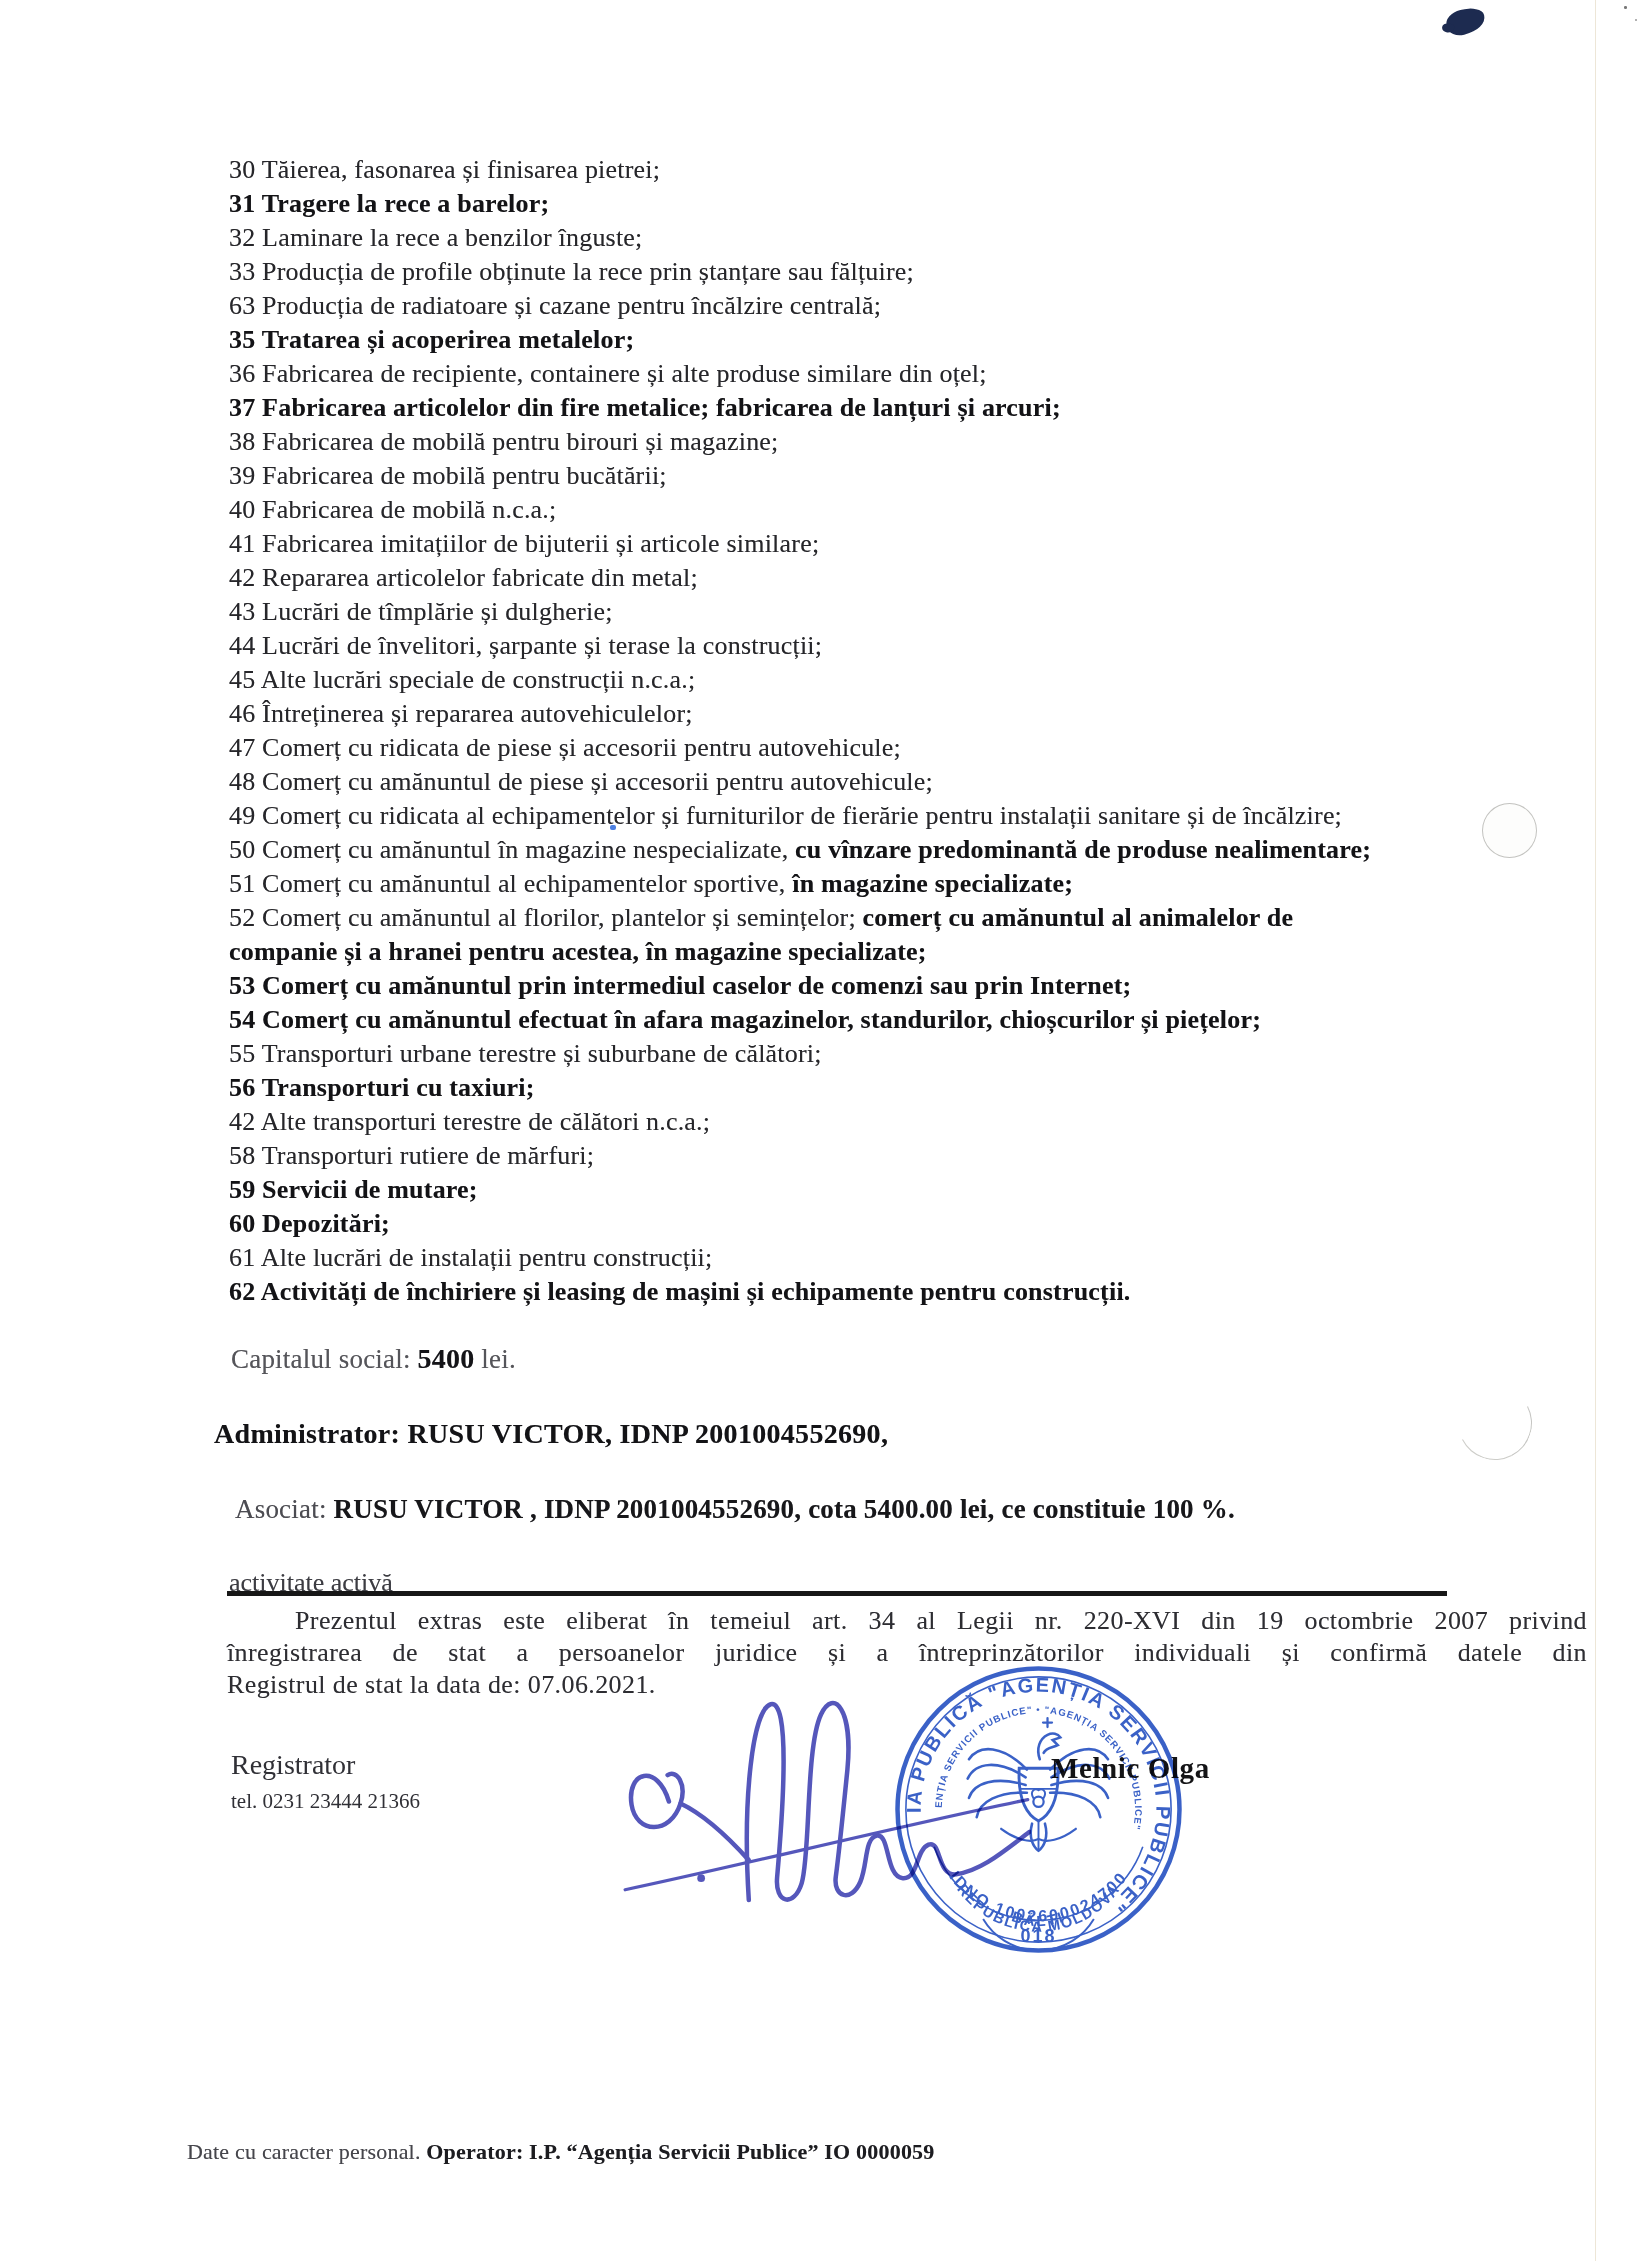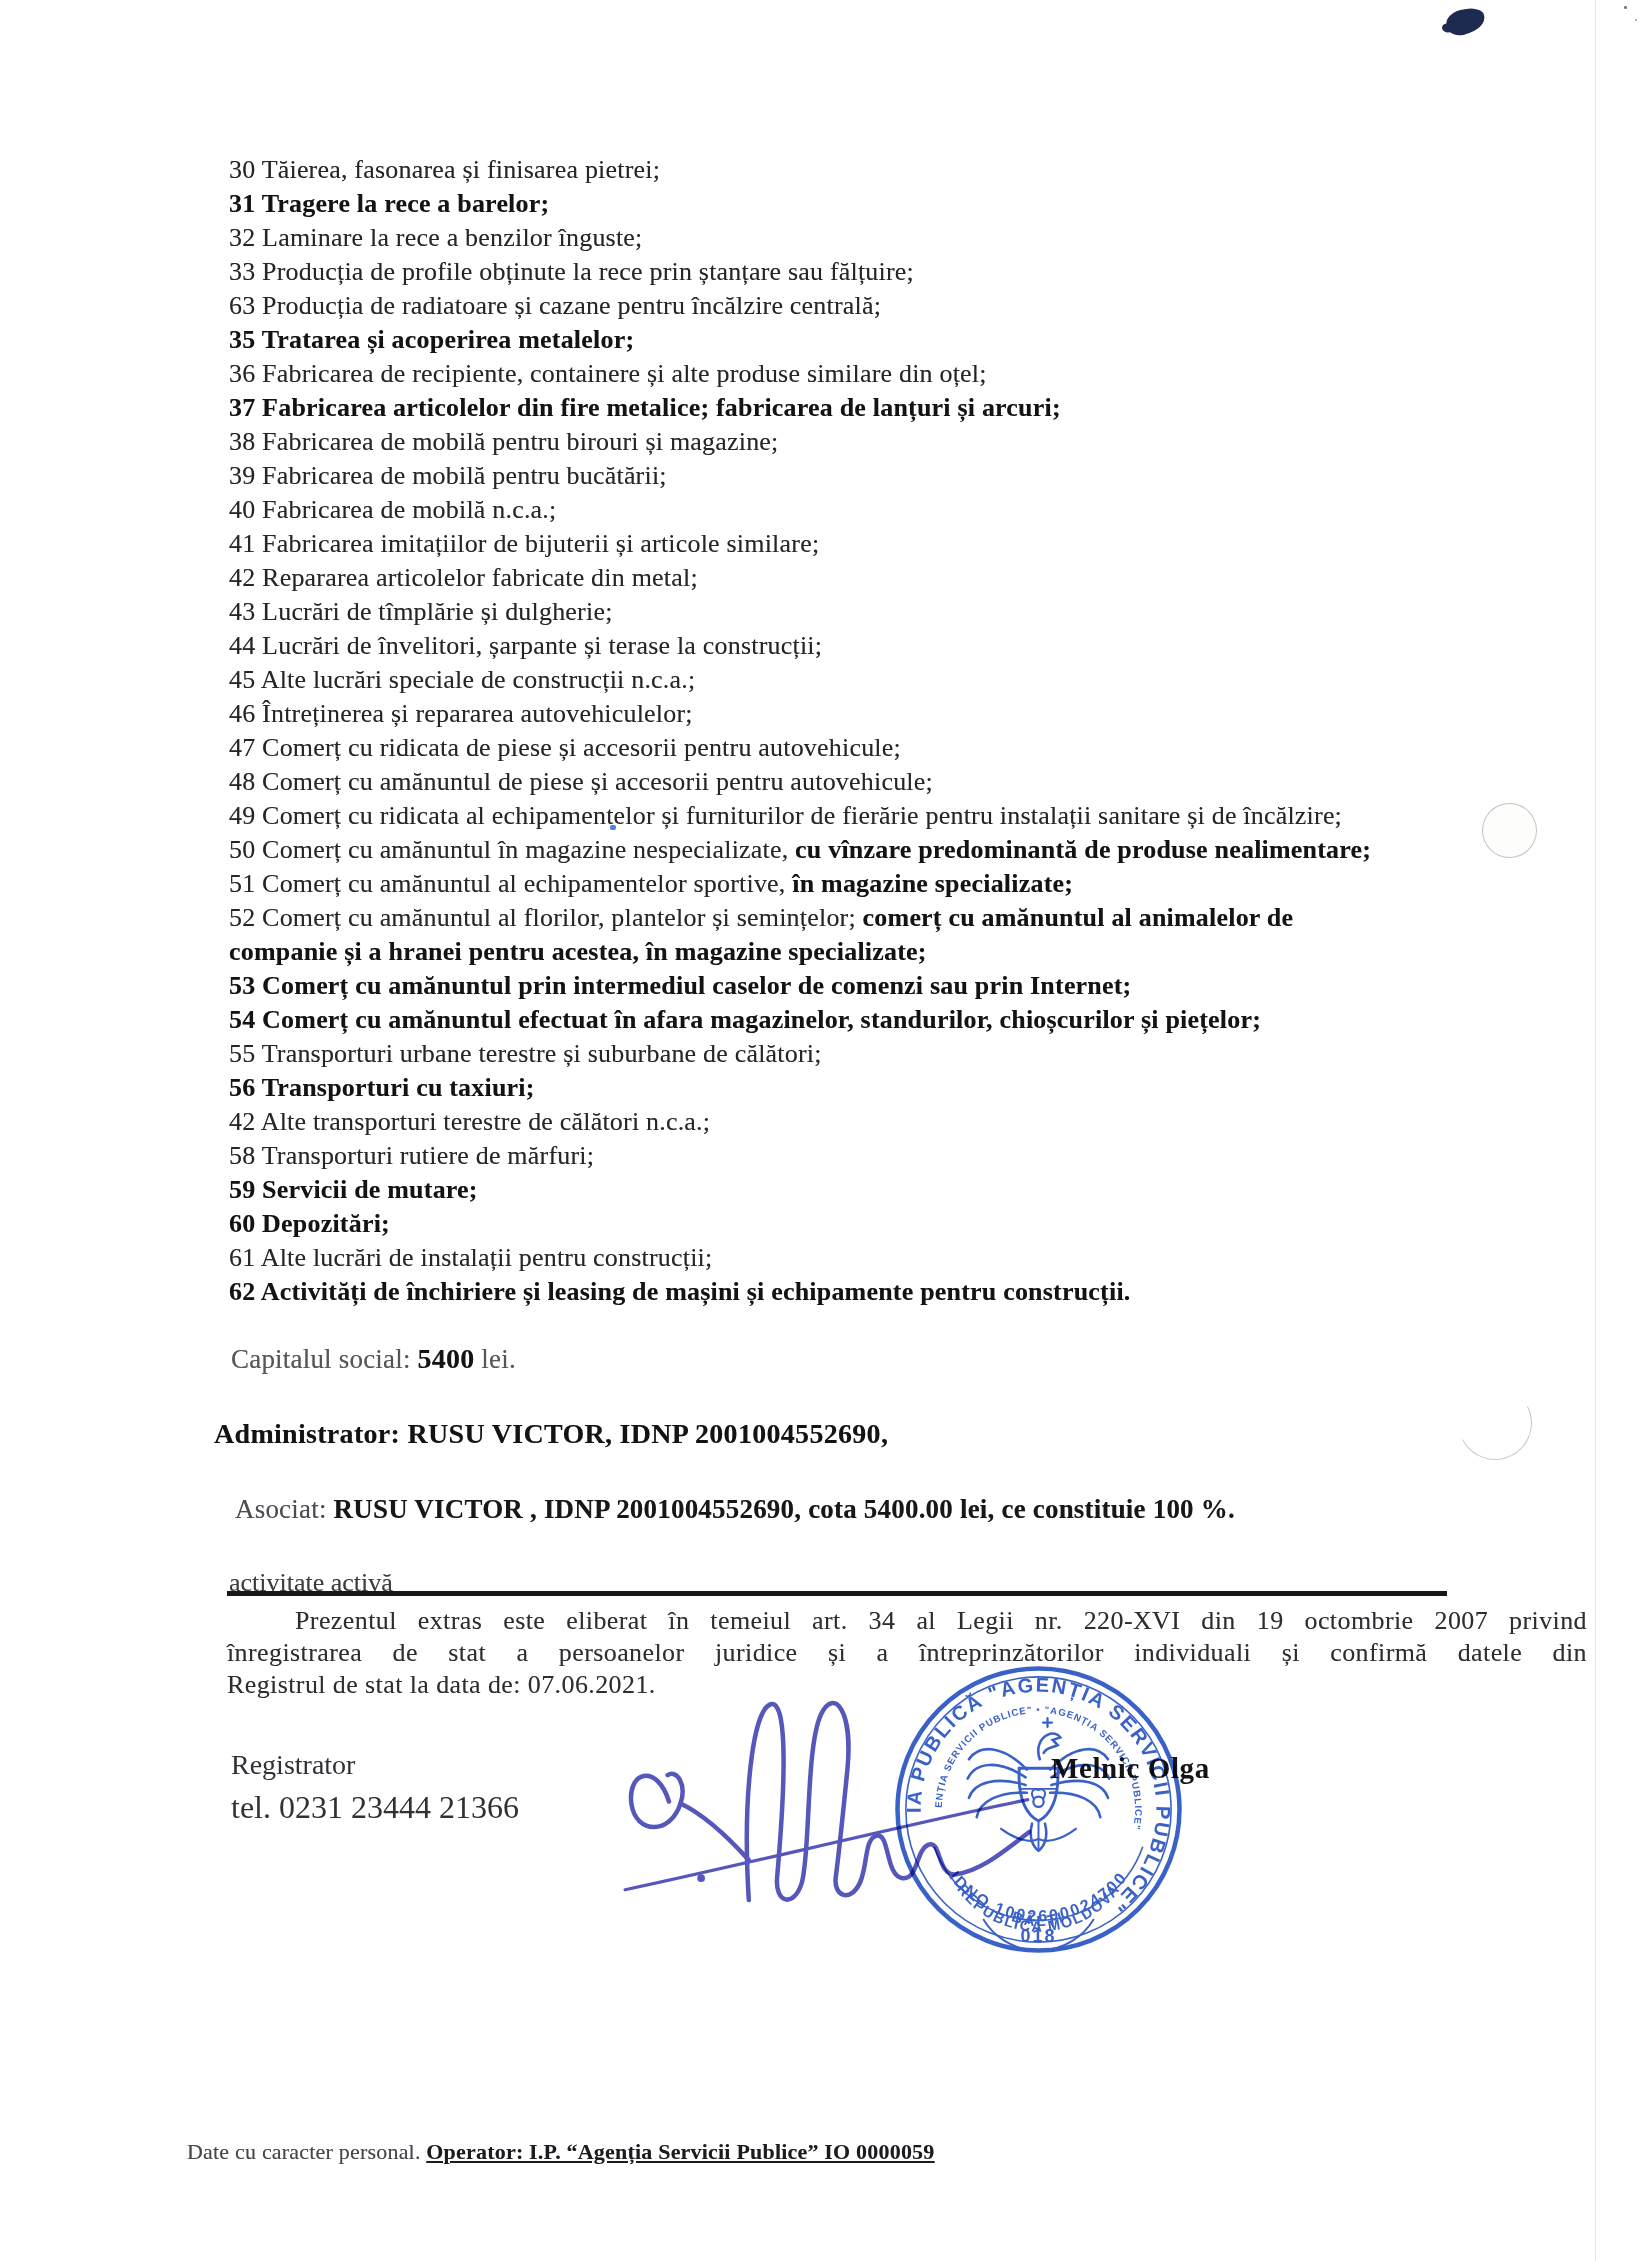--- a/index.html
+++ b/index.html
@@ -25,33 +25,33 @@
   .activitate{position:absolute;left:229px;top:1568px;font-size:26px;color:#3c3c42;z-index:2;
               text-shadow:0 0 0.6px rgba(40,40,45,.3);}
   .hr{position:absolute;left:227px;top:1591px;width:1220px;height:4.5px;background:#171717;z-index:2;}
   
   .para{position:absolute;left:227px;top:1605px;width:1360px;z-index:2;}
   .prow{height:32px;line-height:32px;font-size:26px;letter-spacing:0.4px;color:#2d2d32;
         text-shadow:0 0 0.6px rgba(45,45,50,.3);}
   .para .prow:nth-child(1){text-indent:68px;text-align-last:justify;}
   .para .prow:nth-child(2){text-align-last:justify;}
   .registrator{position:absolute;left:231px;top:1749px;font-size:28px;color:#303036;z-index:2;}
-  .tel{position:absolute;left:231px;top:1789px;font-size:32px;color:#303036;z-index:2;}
+  .tel{position:absolute;left:231px;top:1789px;font-size:21px;color:#303036;z-index:2;}
   .melnic{position:absolute;left:1051px;top:1752px;font-size:29px;font-weight:bold;color:#141416;
           letter-spacing:0.6px;z-index:3;}
   
   .stamp{position:absolute;left:893px;top:1664px;width:291px;height:291px;z-index:4;
          mix-blend-mode:multiply;opacity:.93;}
   .signature{position:absolute;left:580px;top:1663px;width:451px;height:277px;z-index:5;
          mix-blend-mode:multiply;opacity:.88;}
   
   .footer{position:absolute;left:187px;top:2135px;z-index:2;}
   .footer .trow{font-size:22px;}
   .footer span{color:#46464c;}
-  .footer span.b{color:#1c1c20;text-decoration:underline;}
+  .footer span.b{color:#1c1c20;}
   
   .blob{position:absolute;left:1446px;top:9px;width:39px;height:24.5px;background:#1d2b50;
         border-radius:46% 58% 62% 40%/52% 44% 58% 48%;transform:rotate(-14deg);z-index:6;}
   .blob:after{content:"";position:absolute;left:-5.2px;top:10.3px;width:11.6px;height:9px;background:#1d2b50;
         border-radius:50% 40% 60% 50%;transform:rotate(20deg);}
   .speck1{position:absolute;left:1624px;top:6.4px;width:2.6px;height:2.6px;background:#777;border-radius:50%;z-index:6;}
   .speck2{position:absolute;left:1635px;top:19.3px;width:1.9px;height:1.9px;background:#999;border-radius:50%;z-index:6;}
   .vline{position:absolute;left:1595px;top:0;width:1.3px;height:2261px;background:rgba(200,178,132,.32);z-index:1;}
   .hole1{position:absolute;left:1482px;top:803px;width:53px;height:53px;border-radius:50%;
          background:#fdfdfc;border:1.3px solid rgba(148,148,142,.55);z-index:3;}

